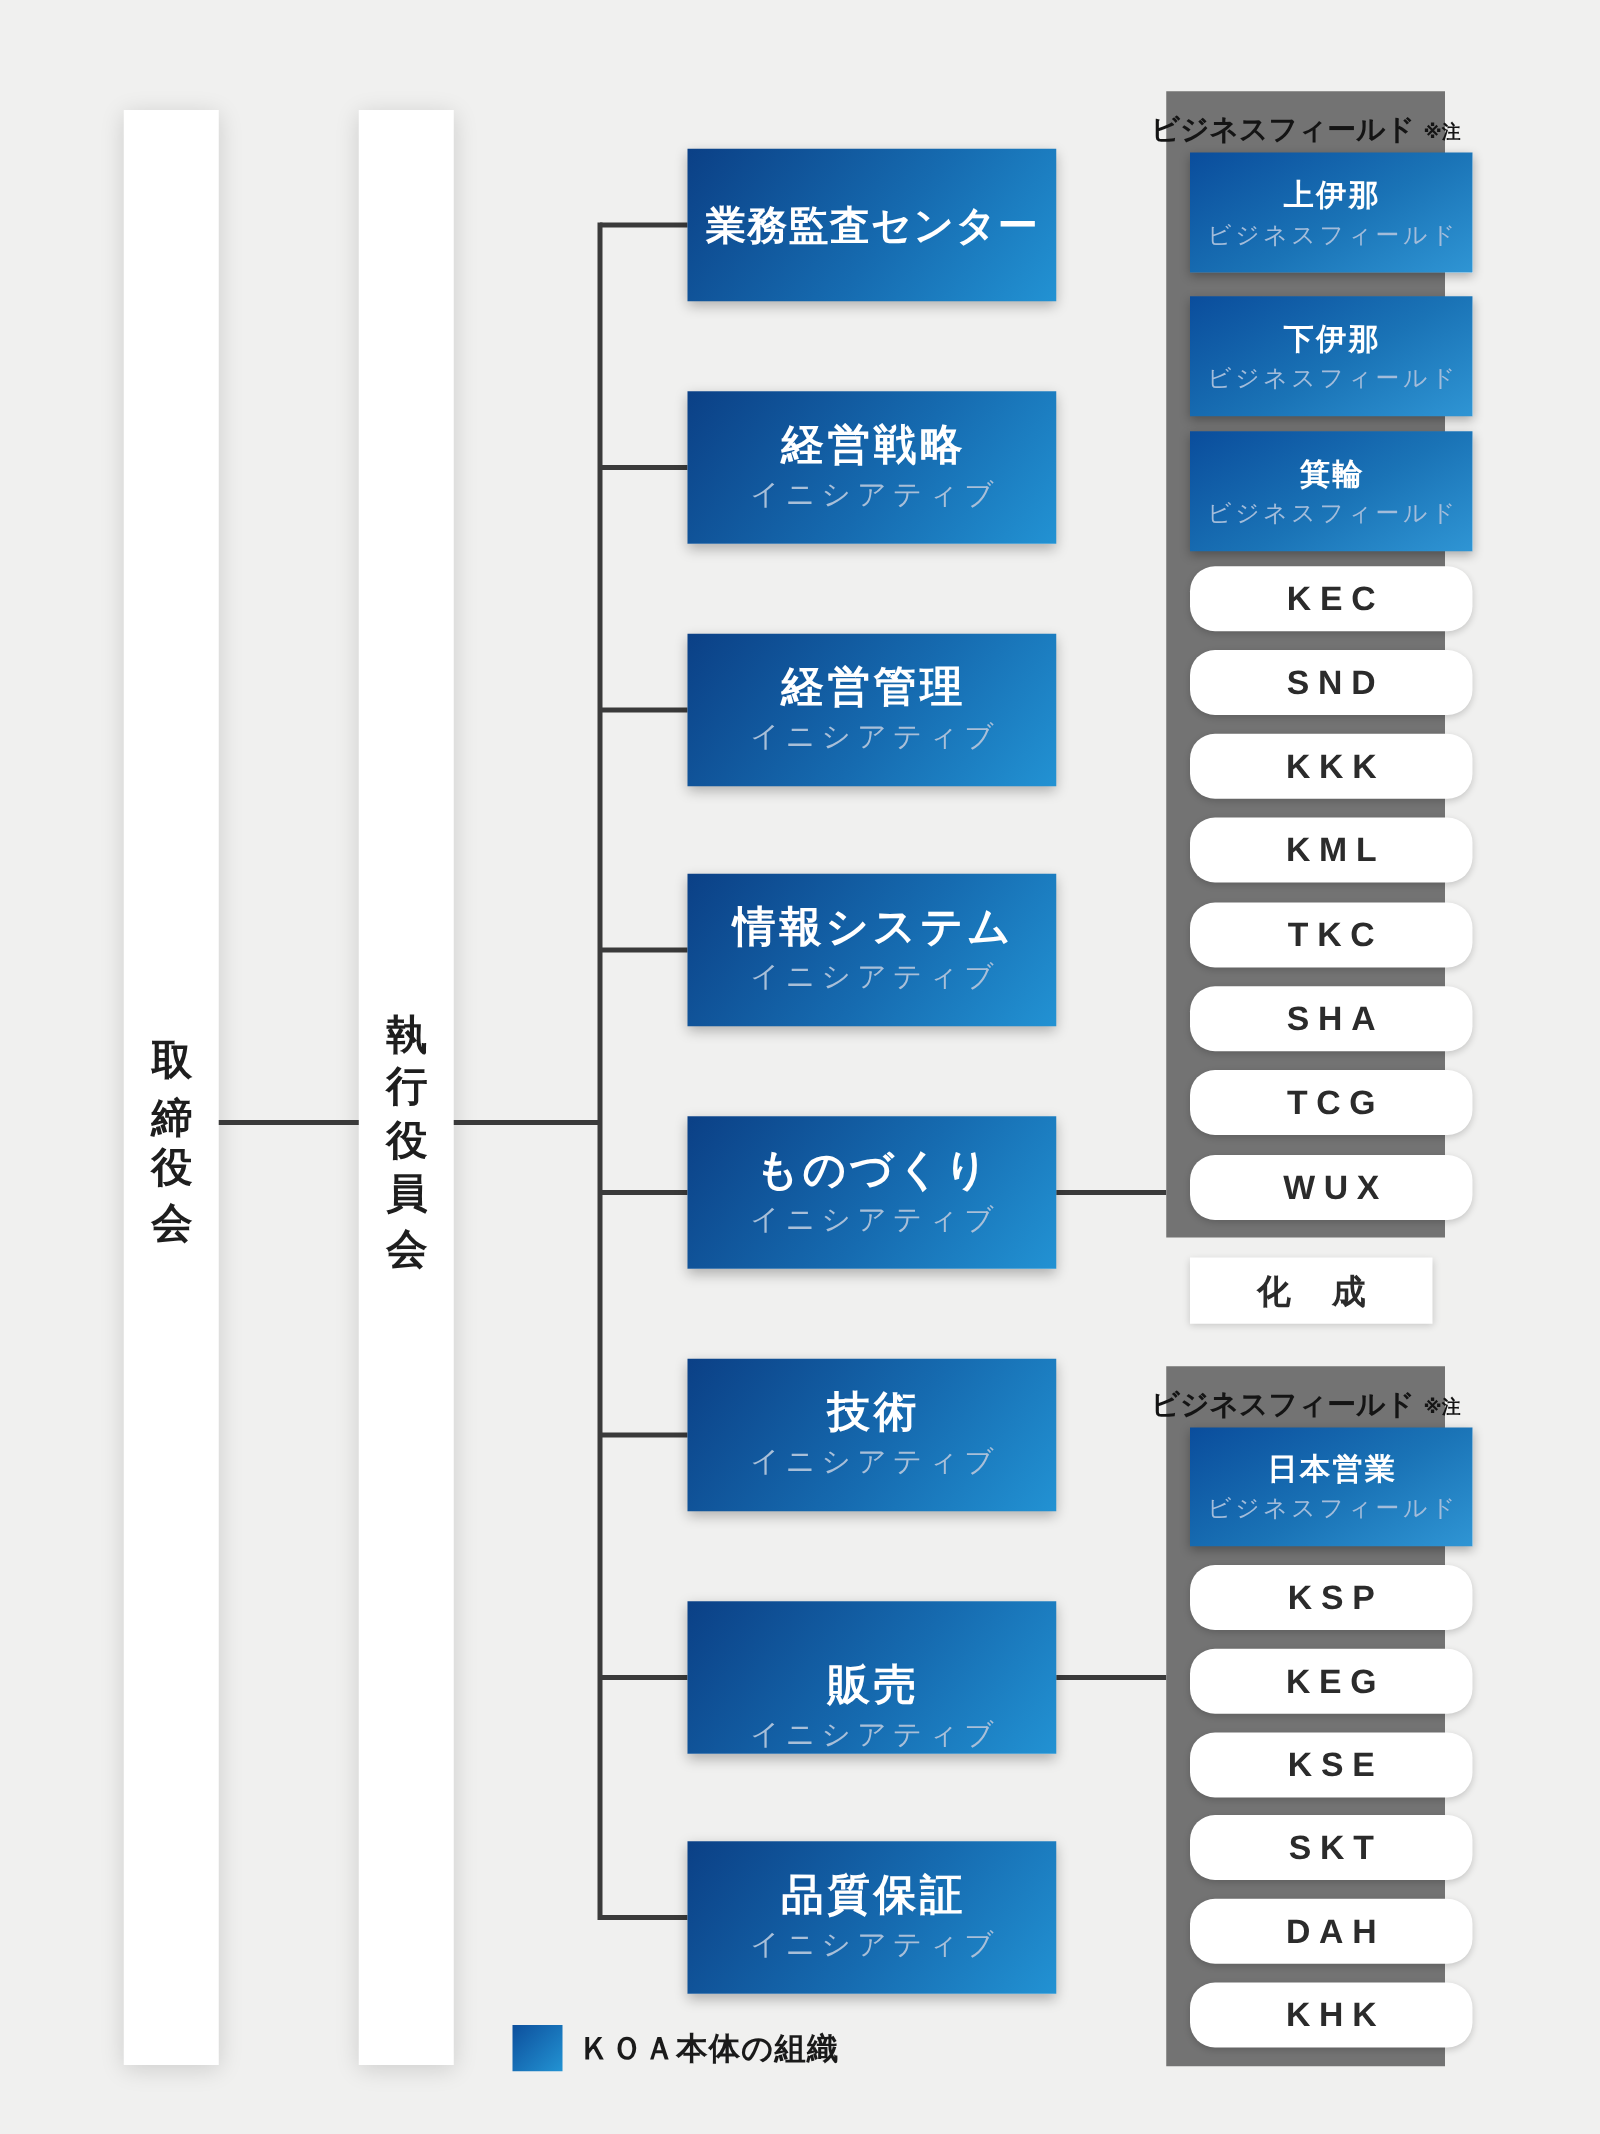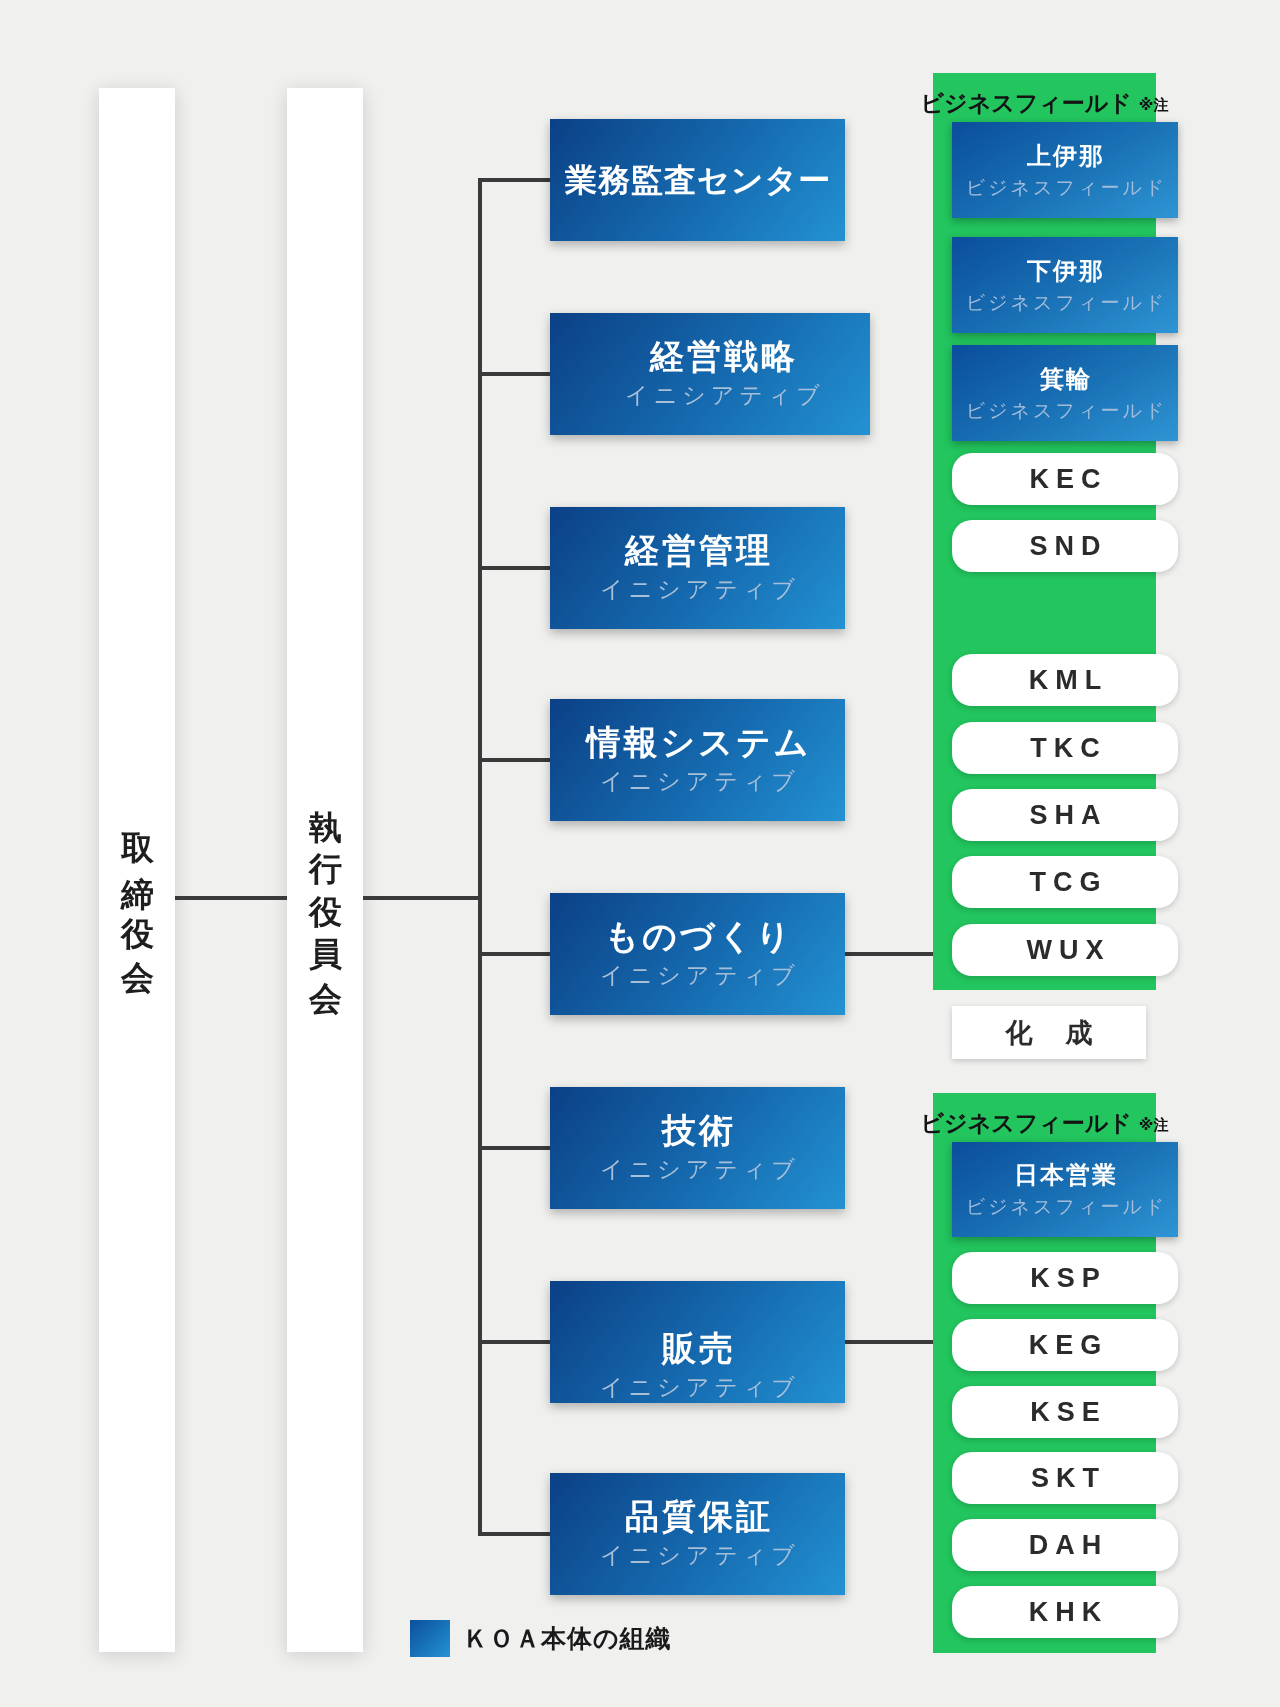--- a/index.html
+++ b/index.html
@@ -41,21 +41,21 @@
     letter-spacing:3px;text-indent:3px;line-height:1.15;white-space:nowrap;
   }
   .init-title.single{font-size:32px;letter-spacing:1px;text-indent:1px;}
   .init-sub{
     font-size:23px;color:#a9bfd8;letter-spacing:5px;text-indent:5px;
     margin-top:4px;font-weight:500;white-space:nowrap;
   }
   
   .panel{
     position:absolute;left:933px;width:223px;
-    background:#22c55e;
+    background:#737373;
   }
   .panel-header{
     height:48px;display:flex;align-items:center;justify-content:center;
     gap:7px;padding-top:6px;
   }
   .panel-title{font-size:23px;font-weight:bold;color:#141414;white-space:nowrap;}
   .panel-note{font-size:15px;font-weight:bold;color:#141414;white-space:nowrap;padding-top:4px;}
   .field{
     position:absolute;left:19px;width:226px;height:96px;
     background:linear-gradient(150deg,#0a4d9c 0%,#1a73b6 55%,#2f95d4 100%);
@@ -111,21 +111,21 @@
   <div class="hline" style="left:480px;top:952px;width:70px;height:4px;"></div>
   <div class="hline" style="left:480px;top:1146px;width:70px;height:4px;"></div>
   <div class="hline" style="left:480px;top:1340px;width:70px;height:4px;"></div>
   <div class="hline" style="left:480px;top:1532px;width:70px;height:4px;"></div>
   <div class="hline" style="left:845px;top:952px;width:88px;height:4px;"></div>
   <div class="hline" style="left:845px;top:1340px;width:88px;height:4px;"></div>
 
   <div class="init" style="top:119px;">
     <span class="init-title single">業務監査センター</span>
   </div>
-  <div class="init" style="top:313px;padding-left:25px;">
+  <div class="init" style="top:313px;">
     <span class="init-title">経営戦略</span>
     <span class="init-sub">イニシアティブ</span>
   </div>
   <div class="init" style="top:507px;">
     <span class="init-title">経営管理</span>
     <span class="init-sub">イニシアティブ</span>
   </div>
   <div class="init" style="top:699px;">
     <span class="init-title">情報システム</span>
     <span class="init-sub">イニシアティブ</span>
@@ -159,20 +159,21 @@
     <div class="field" style="top:164px;">
       <span class="field-title">下伊那</span>
       <span class="field-sub">ビジネスフィールド</span>
     </div>
     <div class="field" style="top:272px;">
       <span class="field-title">箕輪</span>
       <span class="field-sub">ビジネスフィールド</span>
     </div>
     <div class="code" style="top:380px;">KEC</div>
     <div class="code" style="top:447px;">SND</div>
+    <div class="code" style="top:514px;">KKK</div>
     <div class="code" style="top:581px;">KML</div>
     <div class="code" style="top:649px;">TKC</div>
     <div class="code" style="top:716px;">SHA</div>
     <div class="code" style="top:783px;">TCG</div>
     <div class="code" style="top:851px;">WUX</div>
   </div>
 
   <div class="standalone">化　成</div>
 
   <div class="panel" style="top:1093px;height:560px;">

